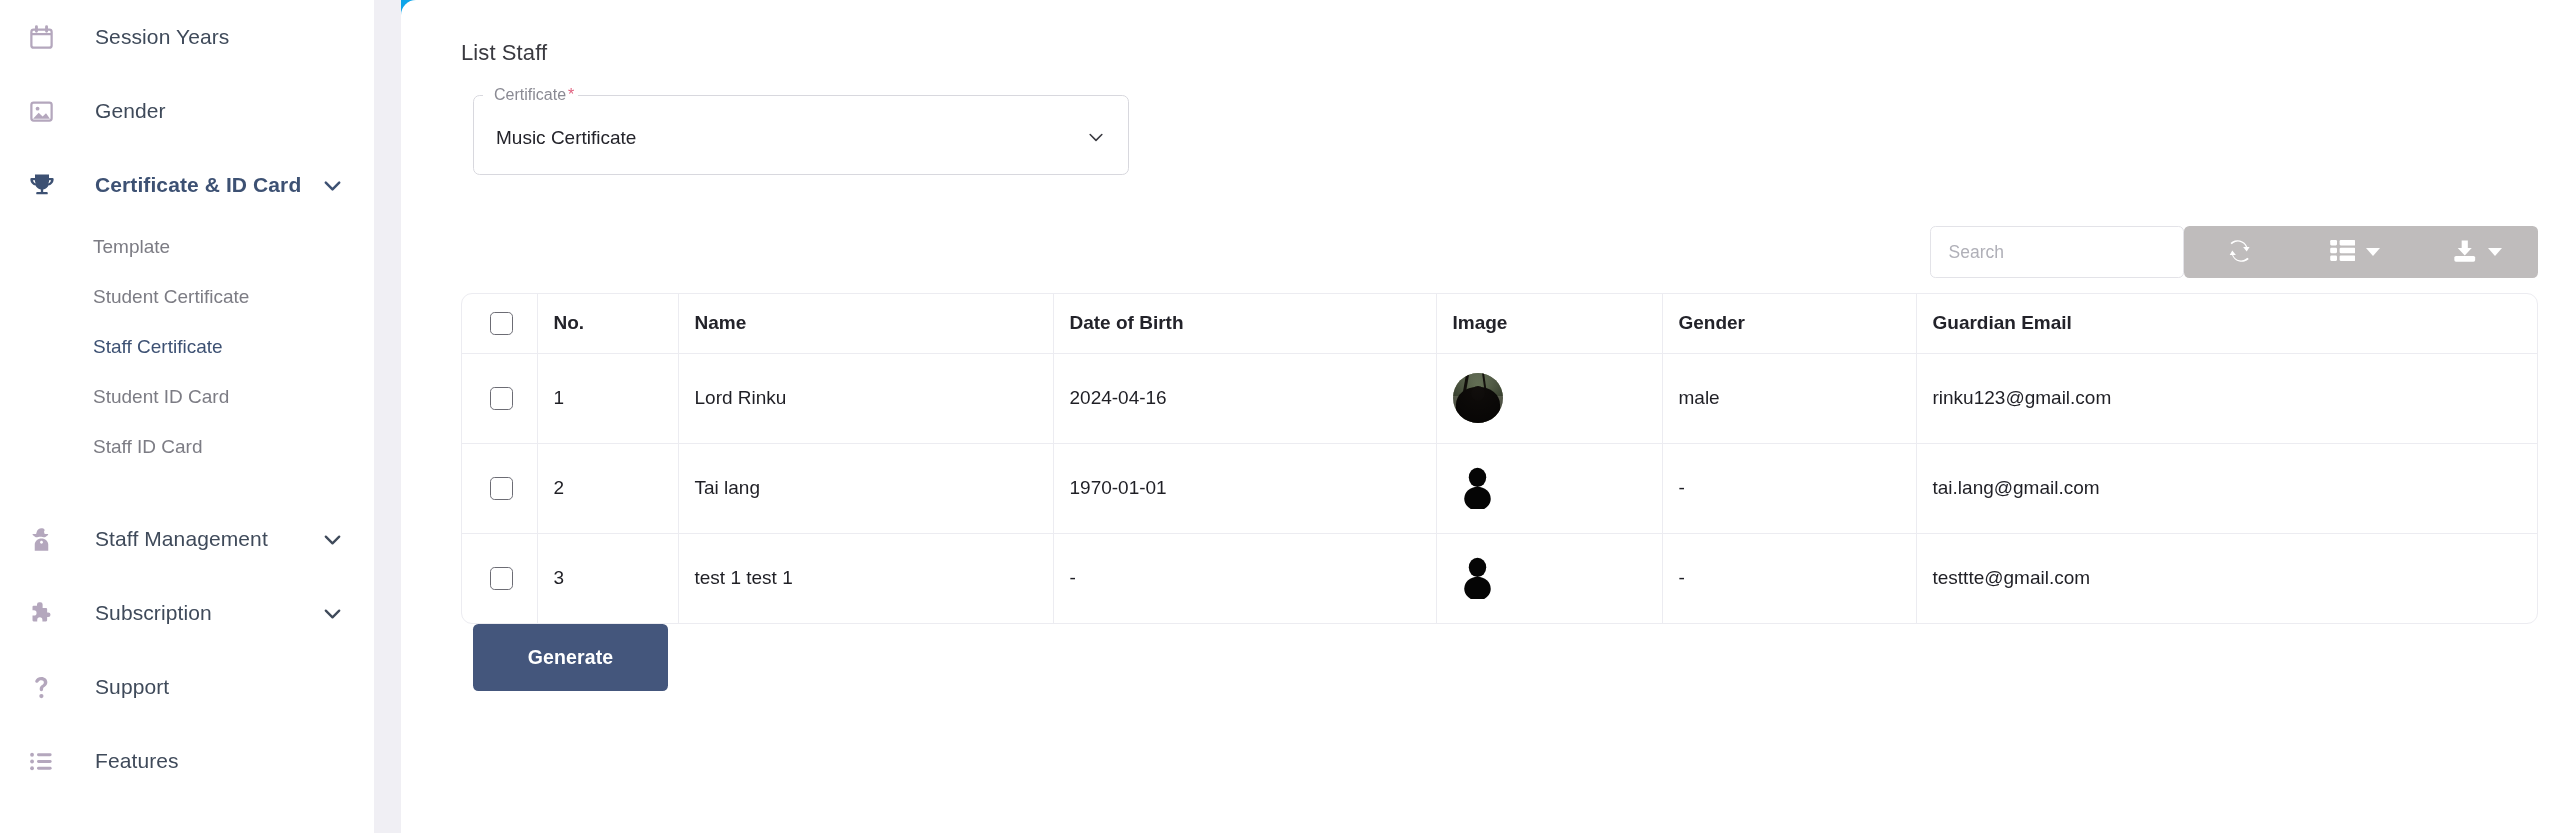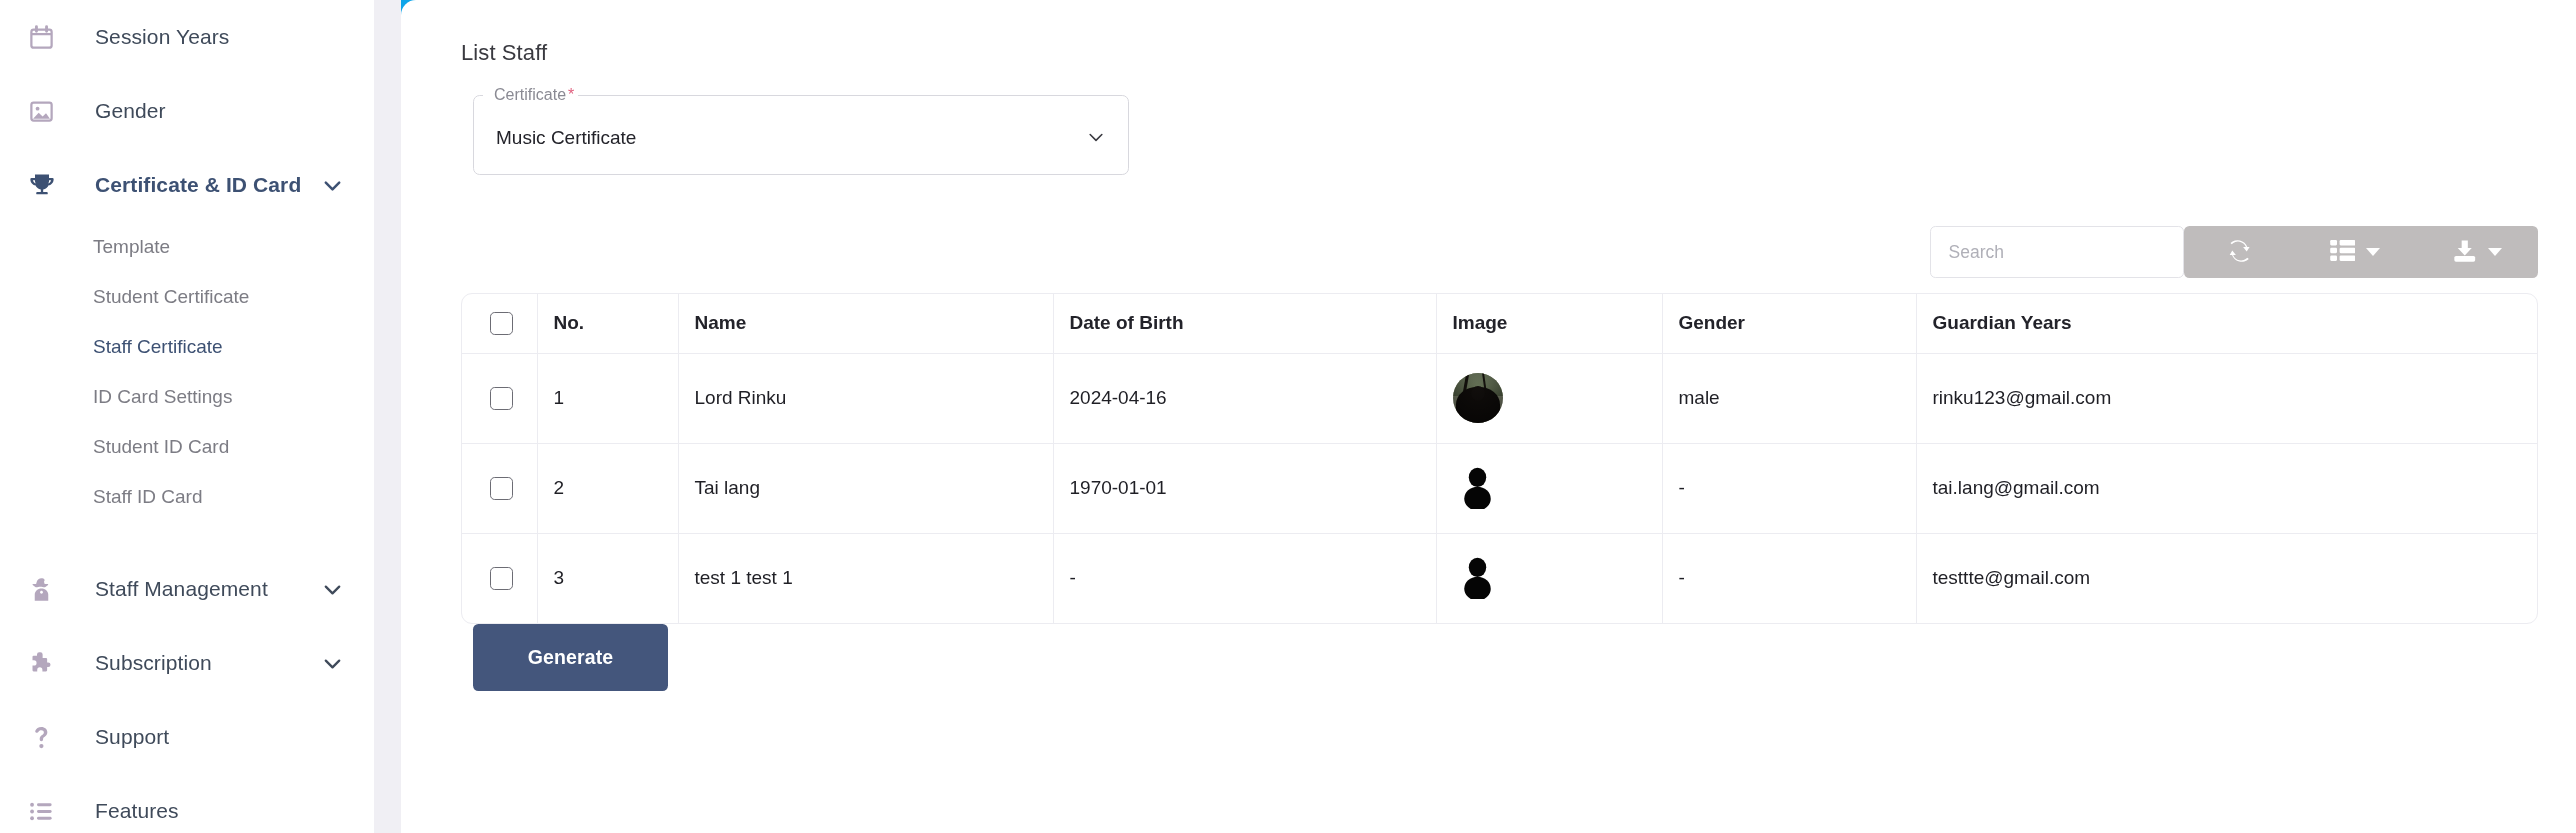--- a/index.html
+++ b/index.html
@@ -380,23 +380,20 @@
     </div>
 
     <div class="sub-item">
       <span class="sub-label">Template</span>
     </div>
     <div class="sub-item">
       <span class="sub-label">Student Certificate</span>
     </div>
     <div class="sub-item active">
       <span class="sub-label">Staff Certificate</span>
-    </div>
-    <div class="sub-item">
-      <span class="sub-label">ID Card Settings</span>
     </div>
     <div class="sub-item">
       <span class="sub-label">Student ID Card</span>
     </div>
     <div class="sub-item">
       <span class="sub-label">Staff ID Card</span>
     </div>
 
     <div class="spacer-gap"></div>
 
@@ -521,21 +518,21 @@
           <thead>
             <tr>
               <th class="col-check">
                 <span class="cbx"></span>
               </th>
               <th class="col-no">No.</th>
               <th class="col-name">Name</th>
               <th class="col-dob">Date of Birth</th>
               <th class="col-img">Image</th>
               <th class="col-gen">Gender</th>
-              <th>Guardian Years</th>
+              <th>Guardian Email</th>
             </tr>
           </thead>
           <tbody>
 
             <tr>
               <td class="col-check">
                 <span class="cbx"></span>
               </td>
               <td class="col-no">1</td>
               <td class="col-name">Lord Rinku</td>

